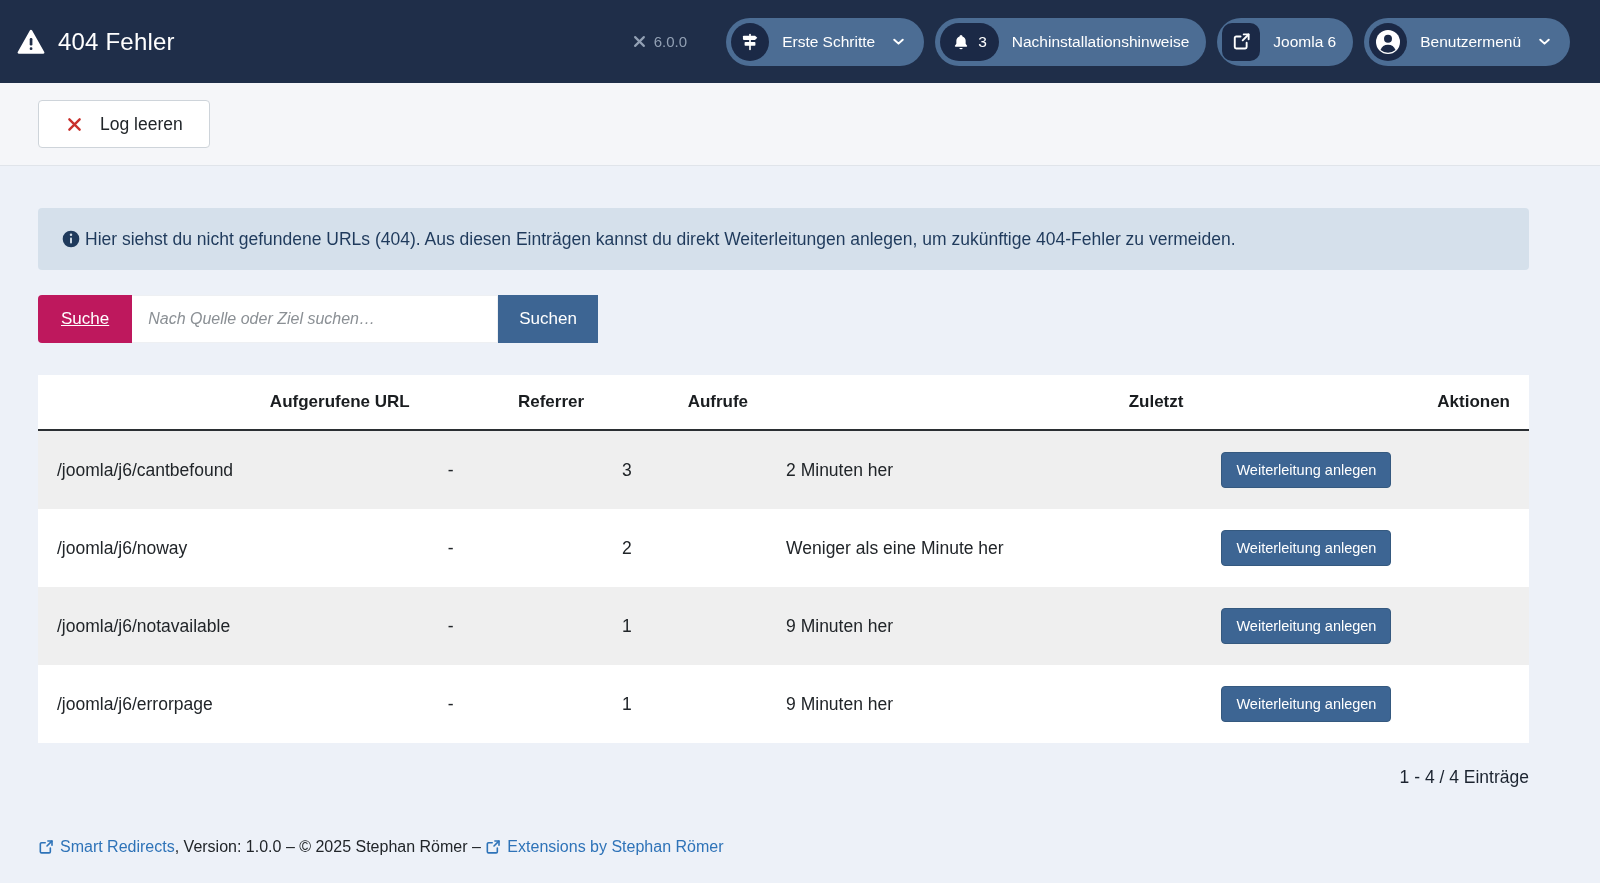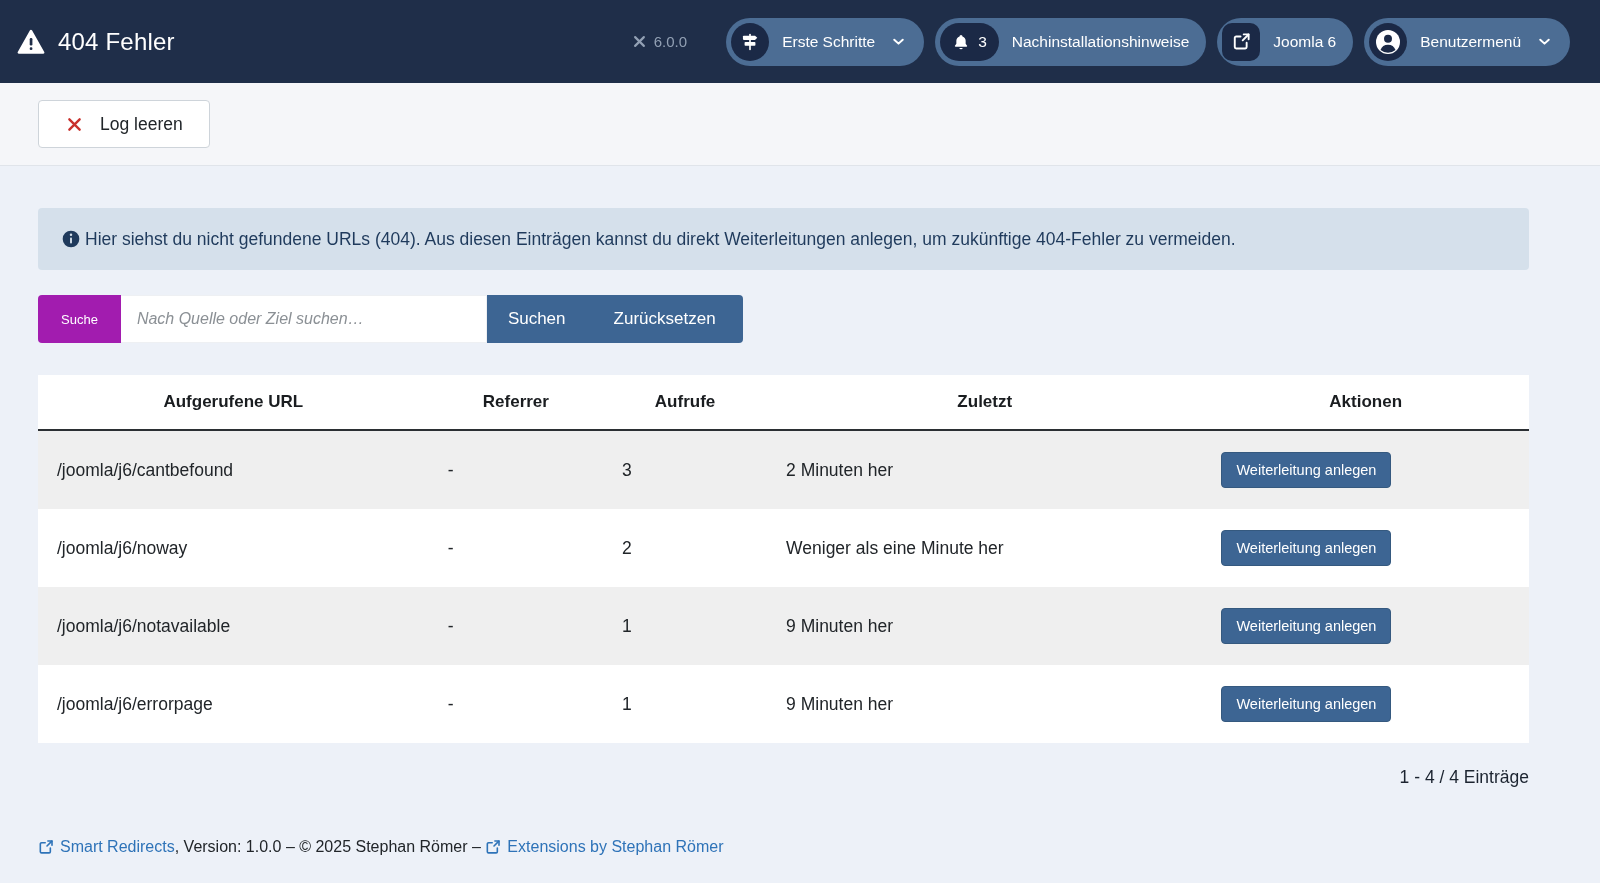--- a/index.html
+++ b/index.html
@@ -63,23 +63,24 @@
 
   .alert-info {
     display: flex; align-items: center; gap: 4px;
     background: #d5e0eb; border-radius: 4px;
     min-height: 62px; padding: 14px 23px;
     color: #1f3a5c; font-size: 17.5px;
   }
 
   .search-row { margin-top: 25px; display: flex; height: 48px; }
   .search-label {
-    background: #a21caf; color: #fff; font-size: 13px;
+    background: #be185d; color: #fff; font-size: 17px;
     display: flex; align-items: center; padding: 0 23px;
     border-radius: 4px 0 0 4px;
+    text-decoration: underline;
   }
   .search-input {
     width: 366px; height: 48px;
     border: 1px solid #eef0f3; border-left: none;
     padding: 0 16px; font-size: 16px; color: #8b5cf6;
     font-family: inherit; outline: none;
   }
   .search-input::placeholder { font-style: italic; color: #8b9095; }
   .btn-submit, .btn-reset {
     background: #3d6593; border: none; color: #fff;
@@ -87,21 +88,21 @@
   }
   .btn-submit { padding: 0 21px; }
   .btn-reset { padding: 0 27px; border-radius: 0 4px 4px 0; }
 
   
   .table-card { margin-top: 32px; background: #fff; }
   table { width: 100%; border-collapse: collapse; table-layout: fixed; }
   col.c-url { width: 26.2%; } col.c-ref { width: 11.7%; } col.c-hits { width: 11%; }
   col.c-last { width: 29.2%; } col.c-act { width: 21.9%; }
   thead th {
-    text-align: center; font-size: 17px; font-weight: 700; color: #1a1d20;
+    text-align: right; font-size: 17px; font-weight: 700; color: #1a1d20;
     padding: 17px 19px; border-bottom: 2px solid #2b2f33;
   }
   tbody td { padding: 21px 19px; font-size: 17.5px; color: #212529; }
   tbody tr:nth-child(odd) { background: #efefef; }
   .btn-action {
     background: #3d6593; border: 1px solid #35597f; border-radius: 4px;
     color: #fff; font-size: 14.5px; font-weight: 500;
     padding: 9px 14px; cursor: pointer; font-family: inherit;
   }
 
@@ -224,21 +225,20 @@
             <circle cx="12" cy="6.9" r="1.5" fill="#d5e0eb"></circle>
           </svg>
       </span>
       <span>Hier siehst du nicht gefundene URLs (404). Aus diesen Einträgen kannst du direkt Weiterleitungen anlegen, um zukünftige 404-Fehler zu vermeiden.</span>
     </div>
 
     <div class="search-row">
       <span class="search-label">Suche</span>
       <input class="search-input" type="text" placeholder="Nach Quelle oder Ziel suchen…" style="">
       <button class="btn-submit">Suchen</button>
-      <button class="btn-reset">Zurücksetzen</button>
     </div>
 
     <div class="table-card">
       <table>
         <colgroup>
             <col class="c-url">
             <col class="c-ref">
             <col class="c-hits">
             <col class="c-last">
             <col class="c-act">

